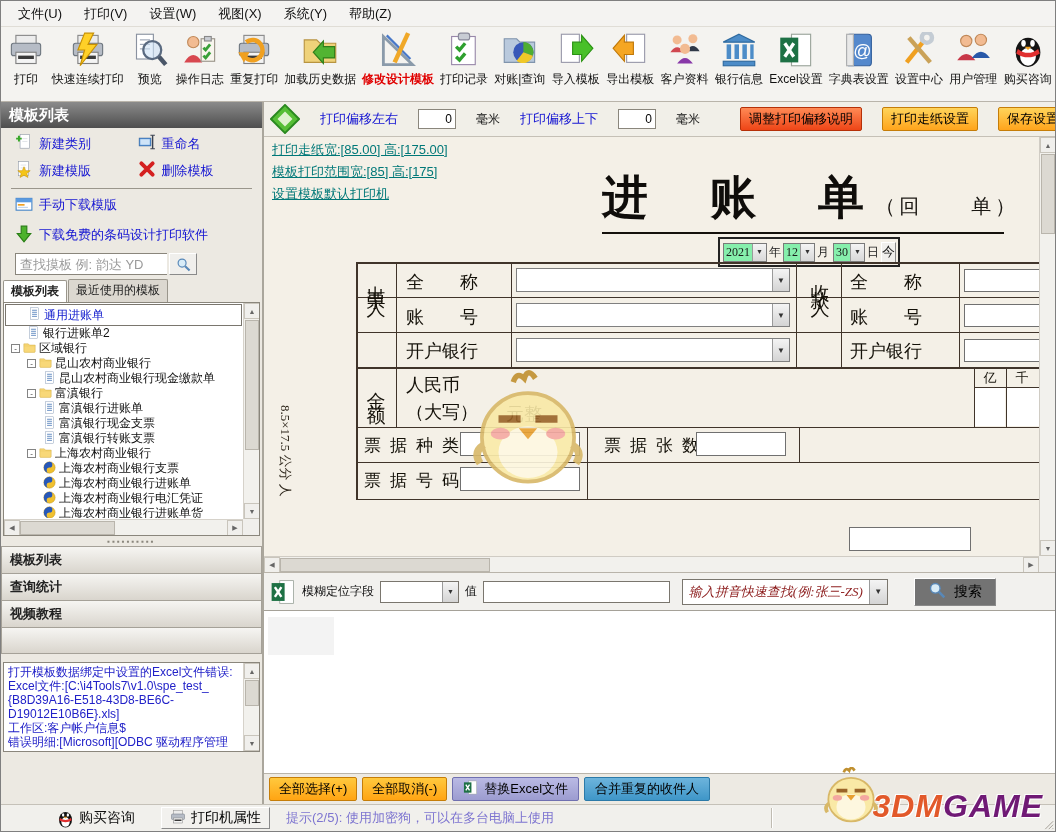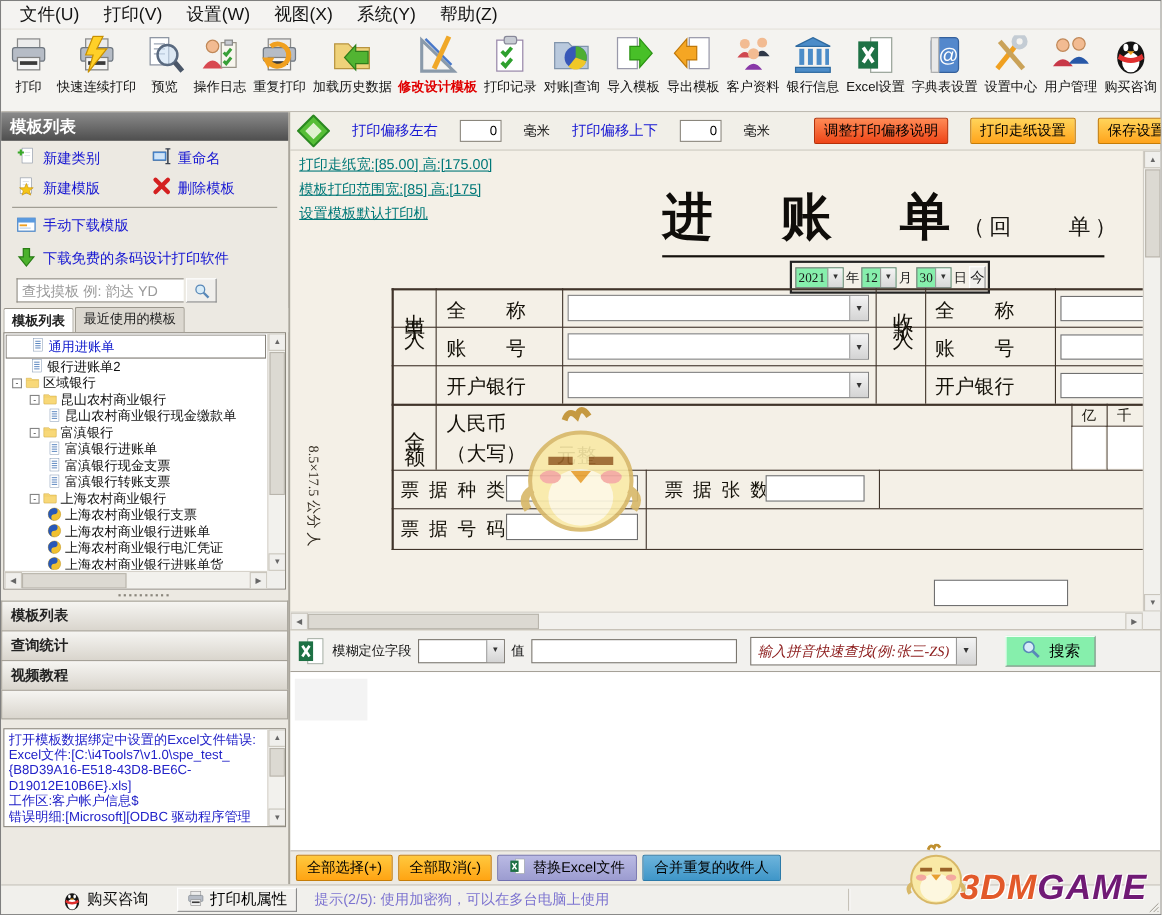--- a/index.html
+++ b/index.html
@@ -10,21 +10,21 @@
   
   .titlebar { height:30px; background:#ffffff; display:flex; align-items:center; padding:0 4px 0 8px; flex:0 0 auto; }
   .titlebar .t-ico { width:18px; height:18px; margin-right:6px; flex:0 0 auto; }
   .titlebar .t-text { font-size:13px; color:#111; white-space:nowrap; }
   .titlebar .t-upg { margin-left:28px; font-size:13px; color:#111; white-space:nowrap; }
   .t-spacer { flex:1; }
   .winbtn { width:42px; height:26px; display:flex; align-items:center; justify-content:center; font-size:13px; color:#333; cursor:default; }
 
   
   .menubar { height:26px; background:#f4f3f1; border-bottom:1px solid #e0ddd6; display:flex; align-items:center; padding-left:6px; flex:0 0 auto; }
-  .menu-item { padding:3px 11px; font-size:16px; color:#111; }
+  .menu-item { padding:3px 11px; font-size:13px; color:#111; }
 
   
   .toolbar { height:75px; background:#f4f3f0; border-bottom:1px solid #b9b4aa; display:flex; align-items:flex-start; padding:3px 0 0 2px; white-space:nowrap; overflow:hidden; flex:0 0 auto; }
   .tb-item { display:inline-flex; flex-direction:column; align-items:center; padding:2px 4px; min-width:46px; }
   .tb-ico { width:36px; height:36px; display:block; }
   .tb-ico svg { width:36px; height:36px; }
   .tb-label { font-size:12px; margin-top:3px; color:#111; white-space:nowrap; }
   .tb-label.accent { color:#e00000; font-weight:bold; }
 
   
@@ -108,21 +108,21 @@
   
   .fuzzy-bar { height:38px; background:#f2f1ee; border-bottom:1px solid #a5a198; display:flex; align-items:center; gap:6px; padding:0 6px; flex:0 0 auto; }
   .fuzzy-bar .xls { width:26px; height:26px; flex:0 0 auto; }
   .sel { height:22px; background:#fff; border:1px solid #7a766e; display:flex; }
   .sel .fill { flex:1; }
   .sel .d { width:16px; background:linear-gradient(#f4f4f4,#d4d4d4); border-left:1px solid #9a9a9a; font-size:7px; color:#333; display:flex; align-items:center; justify-content:center; }
   .fz-input { width:215px; height:22px; border:1px solid #7a766e; background:#fff; padding:0 4px; }
   .pinyin { width:262px; height:26px; background:#fff; border:1px solid #7a766e; display:flex; align-items:center; }
   .pinyin .ph { flex:1; text-align:center; color:#8b1a1a; font-style:italic; font-size:13px; font-family:"Liberation Serif","DejaVu Serif",serif; white-space:nowrap; overflow:hidden; }
   .pinyin .d { width:18px; height:100%; background:linear-gradient(#f4f4f4,#d4d4d4); border-left:1px solid #9a9a9a; font-size:8px; color:#333; display:flex; align-items:center; justify-content:center; }
-  .search-btn { width:104px; height:28px; background:#86efac; border:1px solid; border-color:#fff #8a8a8a #8a8a8a #fff; display:flex; align-items:center; justify-content:center; gap:8px; font-size:14px; }
+  .search-btn { width:104px; height:28px; background:#737373; border:1px solid; border-color:#fff #8a8a8a #8a8a8a #fff; display:flex; align-items:center; justify-content:center; gap:8px; font-size:14px; }
   .search-btn svg { width:18px; height:18px; }
 
   
   .bottom-panel { flex:1; background:#fff; position:relative; min-height:0; border-bottom:1px solid #b9b4aa; }
   .empty-box { position:absolute; left:4px; top:6px; width:66px; height:38px; background:#f3f3f3; }
   .action-row { height:30px; background:#edeae3; display:flex; align-items:center; gap:5px; padding:0 5px; flex:0 0 auto; }
   .btn-orange { height:24px; padding:0 9px; background:linear-gradient(#ffc93e,#ffa413); border:1px solid #c57d08; color:#000; font-size:13px; border-radius:2px; white-space:nowrap; }
   .btn-purple { height:24px; padding:0 10px; background:linear-gradient(#babae4,#9c9cd0); border:1px solid #7070b0; color:#000; font-size:13px; border-radius:2px; display:flex; align-items:center; gap:6px; white-space:nowrap; }
   .btn-purple svg { width:15px; height:15px; }
   .btn-blue { height:24px; padding:0 10px; background:linear-gradient(#6db4dc,#3f96c8); border:1px solid #2c7aa8; color:#000; font-size:13px; border-radius:2px; white-space:nowrap; }

